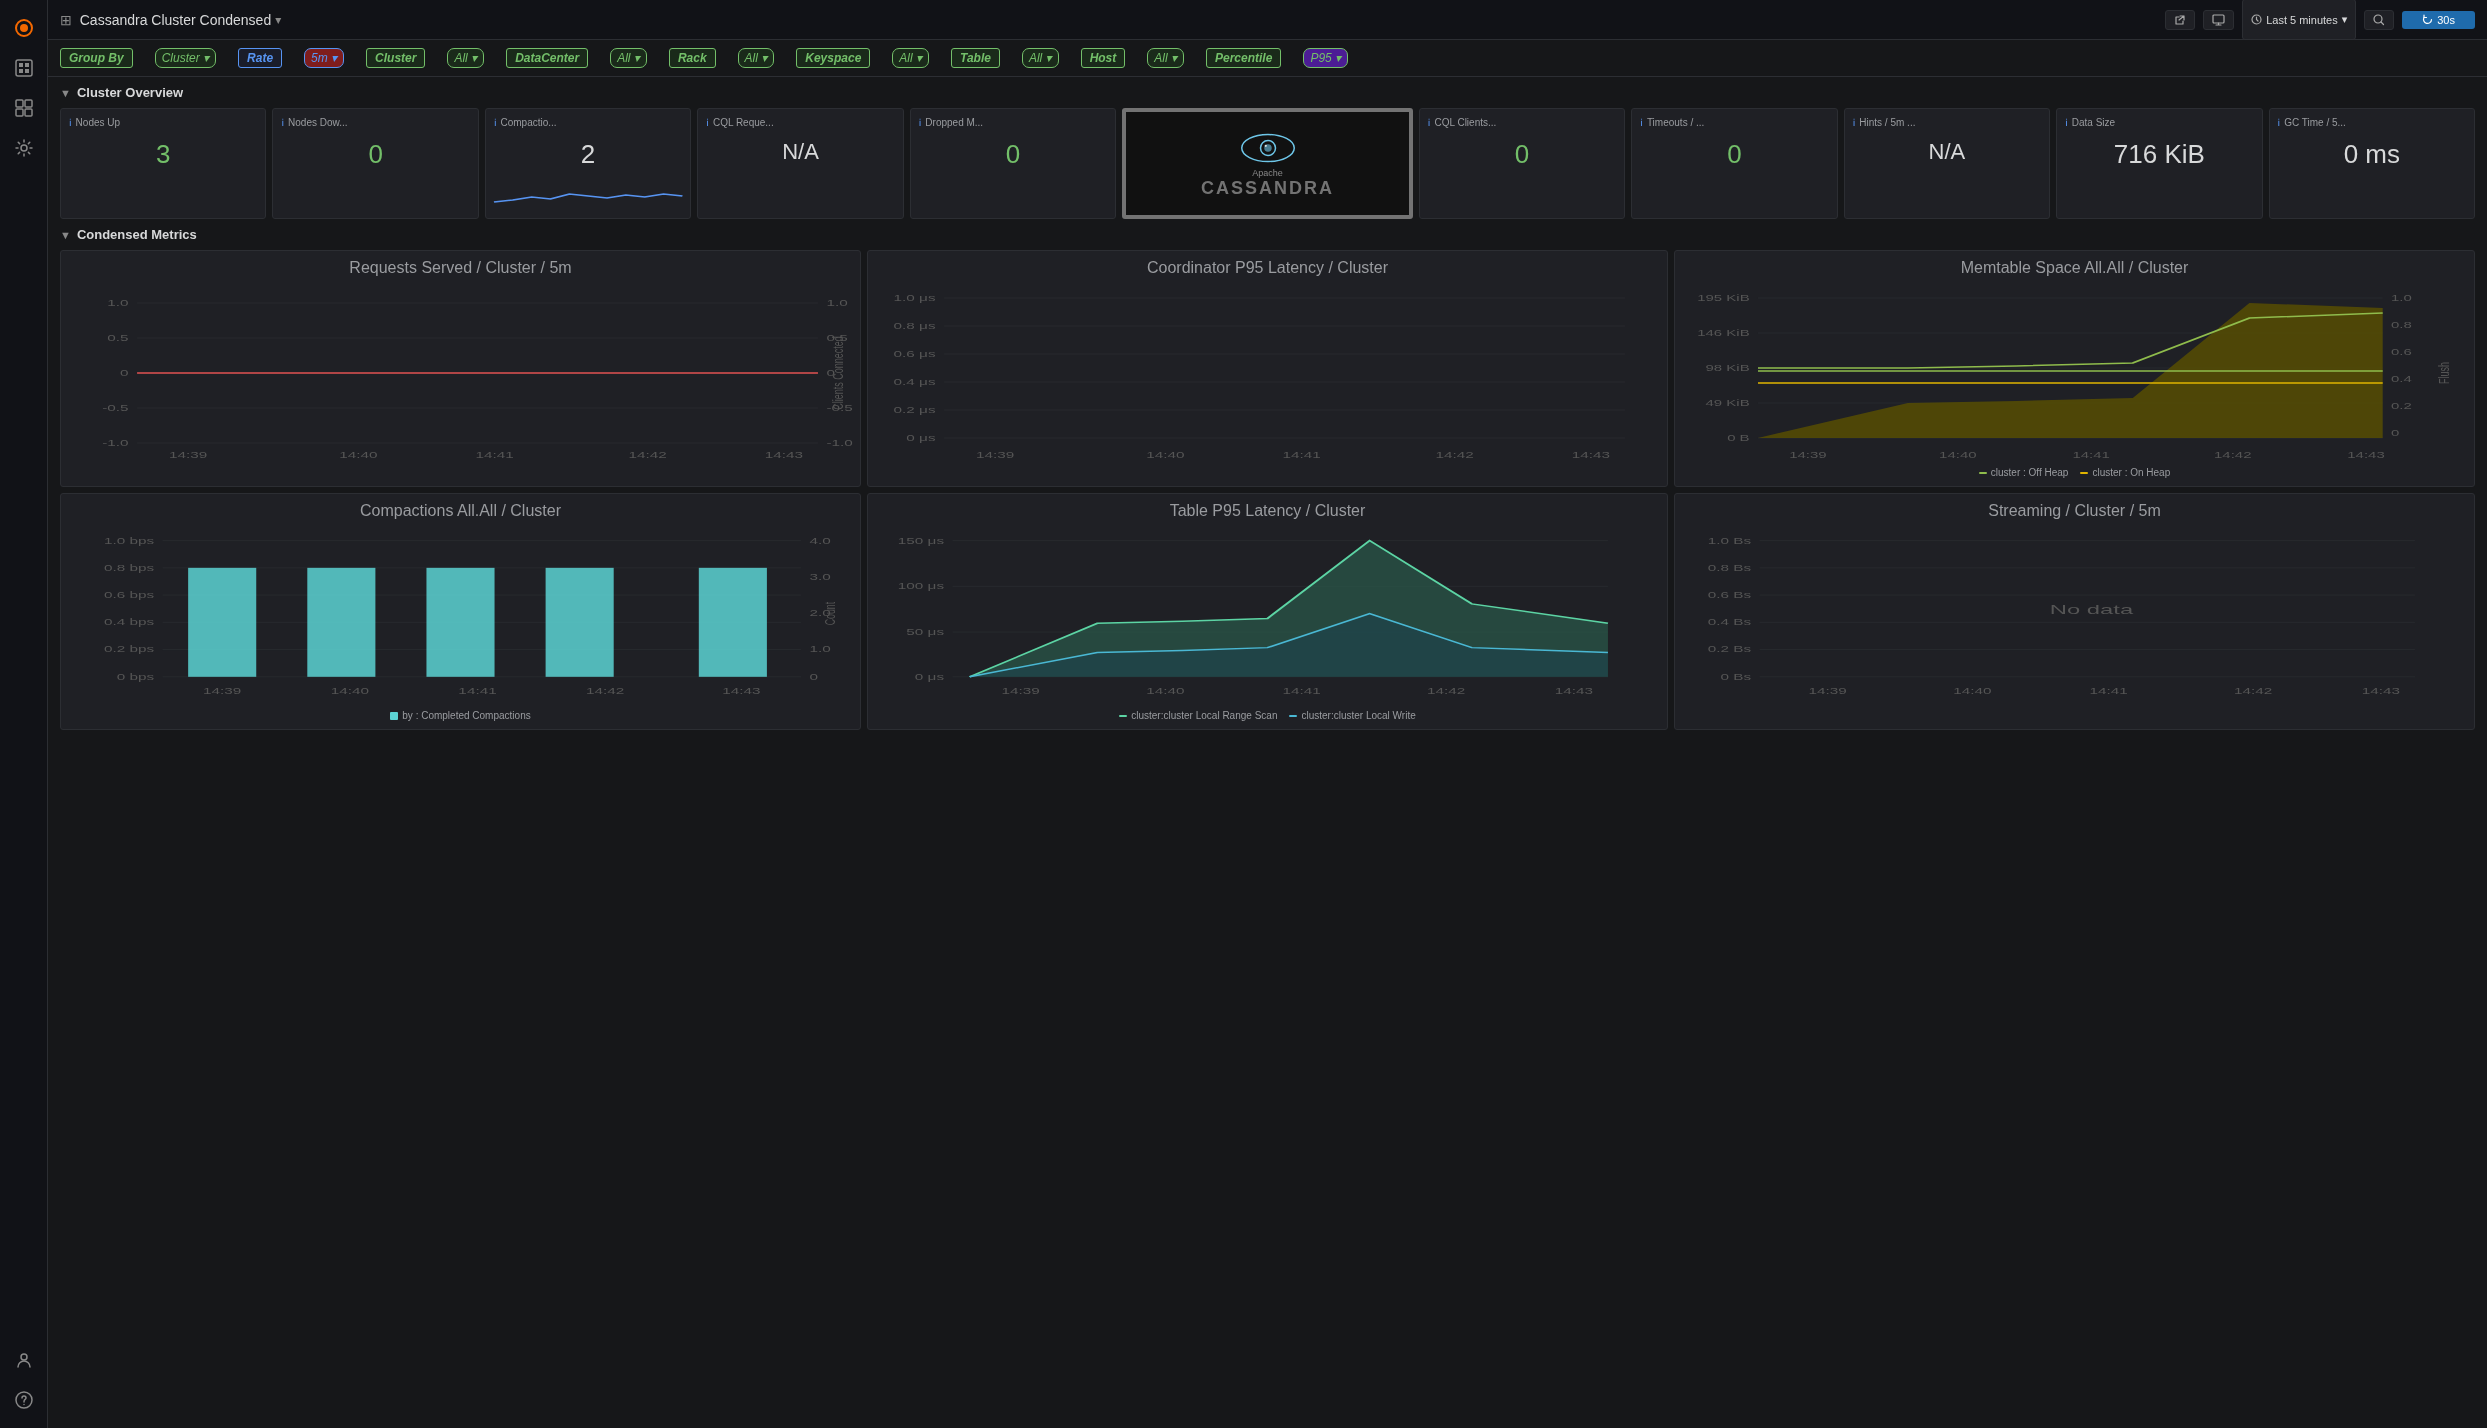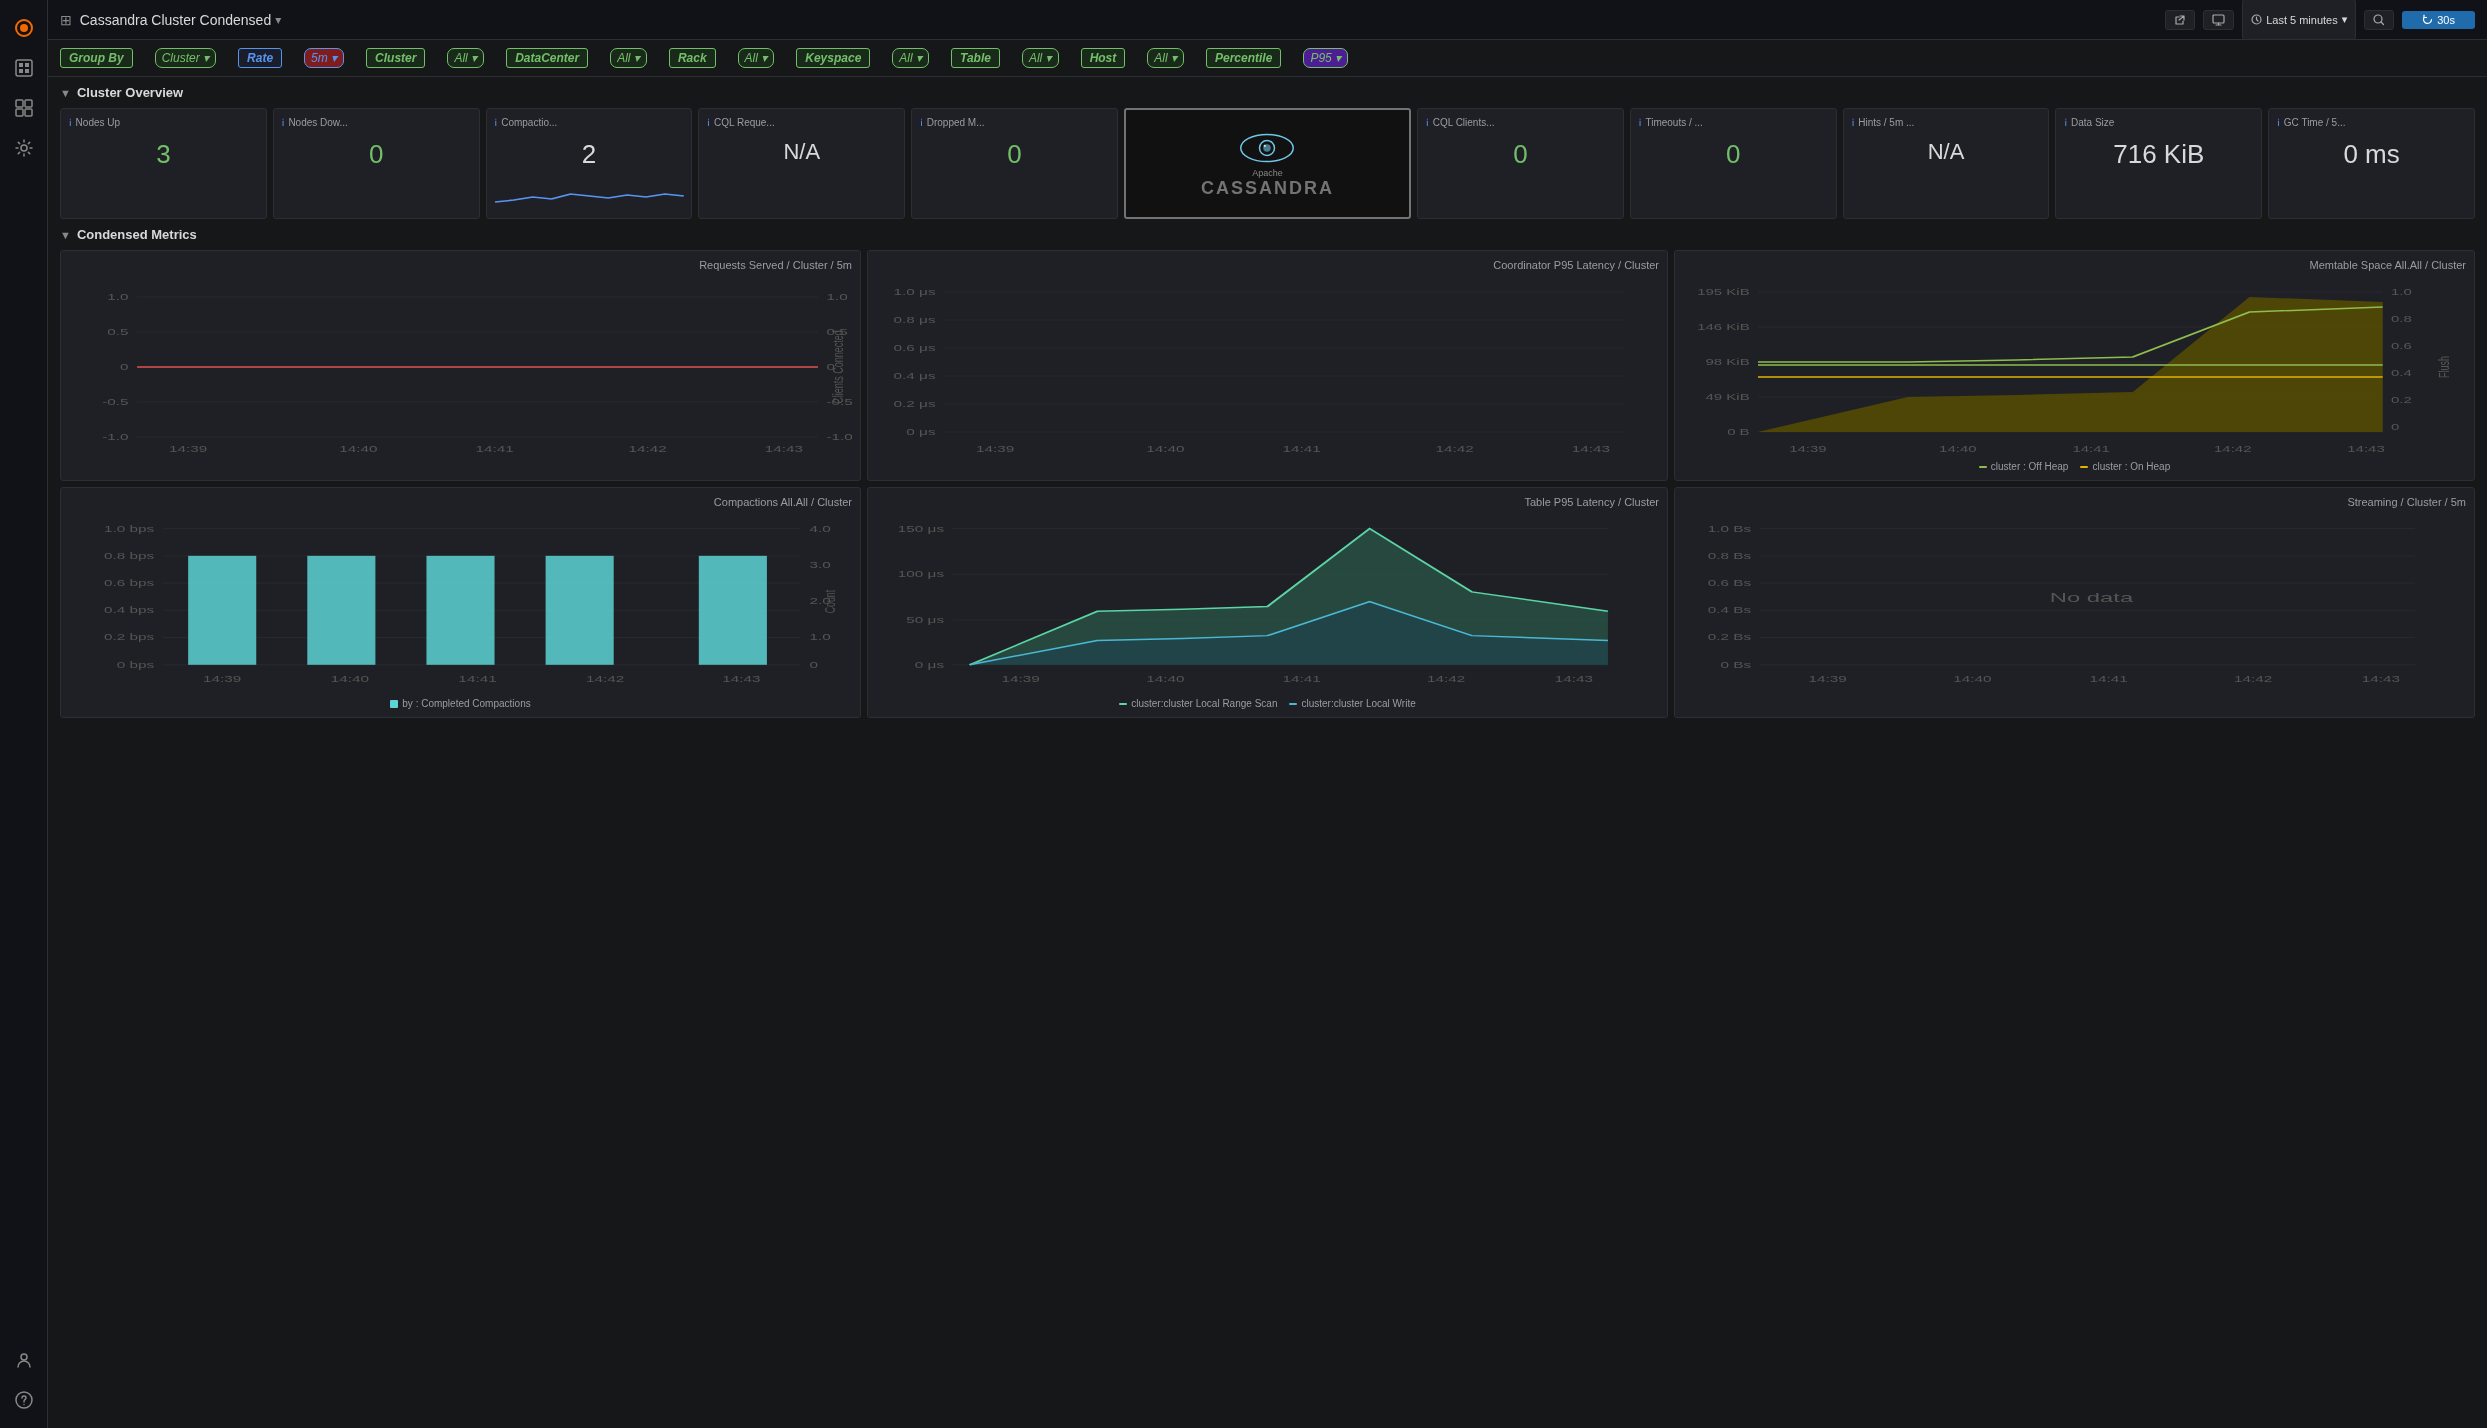--- a/index.html
+++ b/index.html
@@ -211,21 +211,21 @@
       cursor: pointer;
     }
     
     .sparkline {
       height: 30px;
       margin-top: 4px;
     }
     
     .cassandra-card {
       background: #111;
-      border: 2px solid #737373;
+      border: 4px solid #737373;
       border-radius: 3px;
       flex: 1.5;
       display: flex;
       align-items: center;
       justify-content: center;
       min-width: 0;
     }
     .cassandra-logo-text {
       font-size: 18px;
       color: #737373;
@@ -240,23 +240,23 @@
       margin-bottom: 6px;
     }
     .chart-panel {
       background: #1f2025;
       border: 1px solid #2c2e33;
       border-radius: 3px;
       padding: 8px;
       position: relative;
     }
     .chart-title {
-      font-size: 11px;
+      font-size: 16px;
       color: #9a9ca0;
-      text-align: right;
+      text-align: center;
       margin-bottom: 6px;
     }
     .chart-area {
       position: relative;
       height: 180px;
     }
     
     .chart-legend {
       display: flex;
       gap: 12px;

